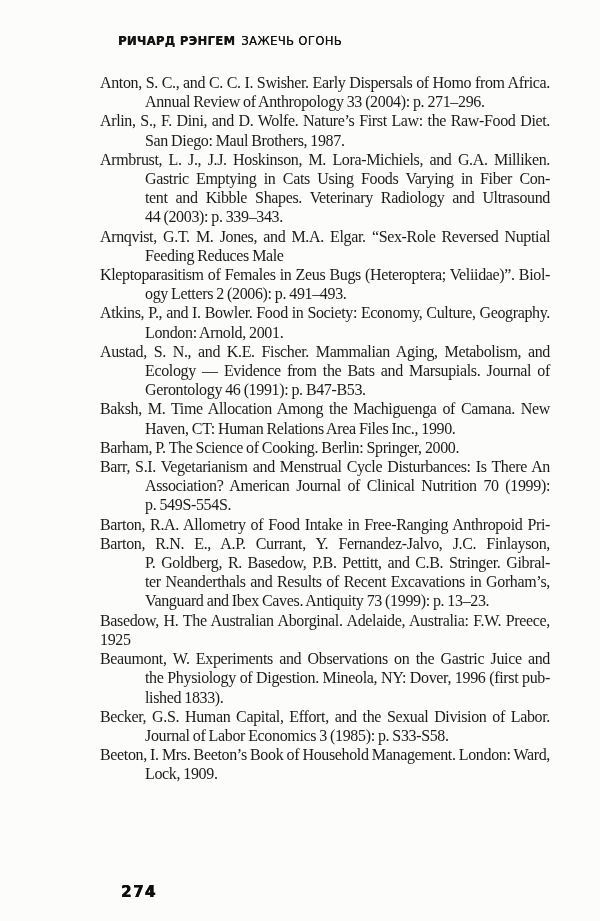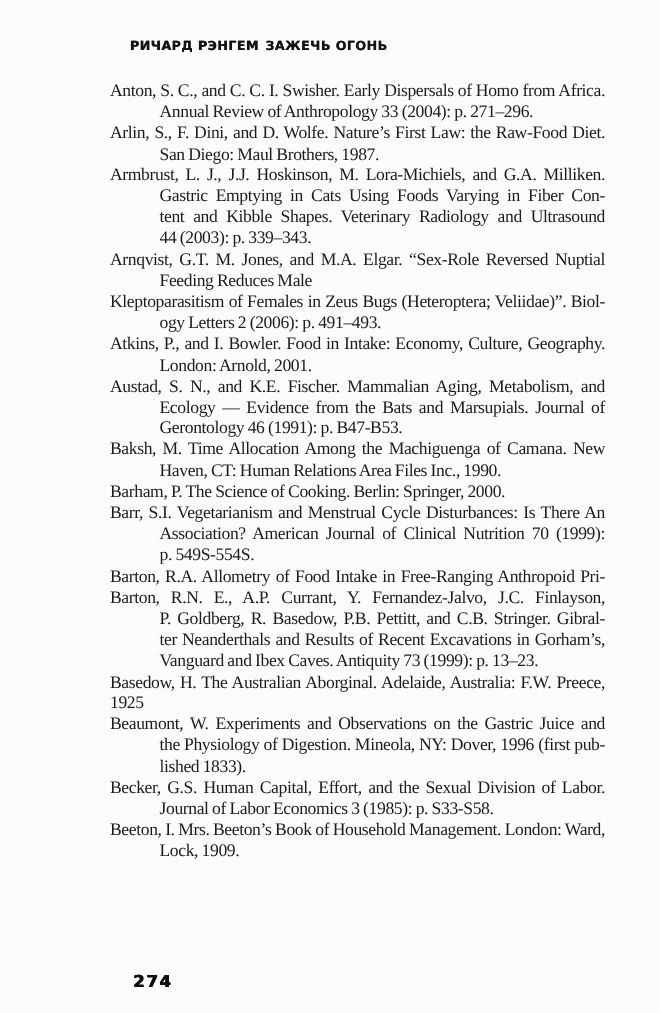--- a/index.html
+++ b/index.html
@@ -32,21 +32,21 @@
     letter-spacing: 0.4px;
     white-space: nowrap;
   }
   .running-header .author {
     font-weight: bold;
     text-shadow: 0.4px 0 0 currentColor;
     margin-right: 6px;
     text-align: right;
   }
   .running-header .booktitle {
-    font-weight: bold;
+    font-weight: normal;
     text-shadow: 0.2px 0 0 currentColor;
   }
   .bib {
     position: absolute;
     left: 100px;
     top: 73px;
     width: 450px;
     font-size: 16px;
     line-height: 19.2px;
     color: var(--ink);
@@ -106,21 +106,21 @@
       </div>
       <div class="entry">
         <div class="line">Arnqvist, G.T. M. Jones, and M.A. Elgar. “Sex-Role Reversed Nuptial</div>
         <div class="line cont last">Feeding Reduces Male</div>
       </div>
       <div class="entry">
         <div class="line">Kleptoparasitism of Females in Zeus Bugs (Heteroptera; Veliidae)”. Biol-</div>
         <div class="line cont last">ogy Letters 2 (2006): p. 491–493.</div>
       </div>
       <div class="entry">
-        <div class="line">Atkins, P., and I. Bowler. Food in Intake: Economy, Culture, Geography.</div>
+        <div class="line">Atkins, P., and I. Bowler. Food in Society: Economy, Culture, Geography.</div>
         <div class="line cont last">London: Arnold, 2001.</div>
       </div>
       <div class="entry">
         <div class="line">Austad, S. N., and K.E. Fischer. Mammalian Aging, Metabolism, and</div>
         <div class="line cont">Ecology — Evidence from the Bats and Marsupials. Journal of</div>
         <div class="line cont last">Gerontology 46 (1991): p. B47-B53.</div>
       </div>
       <div class="entry">
         <div class="line">Baksh, M. Time Allocation Among the Machiguenga of Camana. New</div>
         <div class="line cont last">Haven, CT: Human Relations Area Files Inc., 1990.</div>

